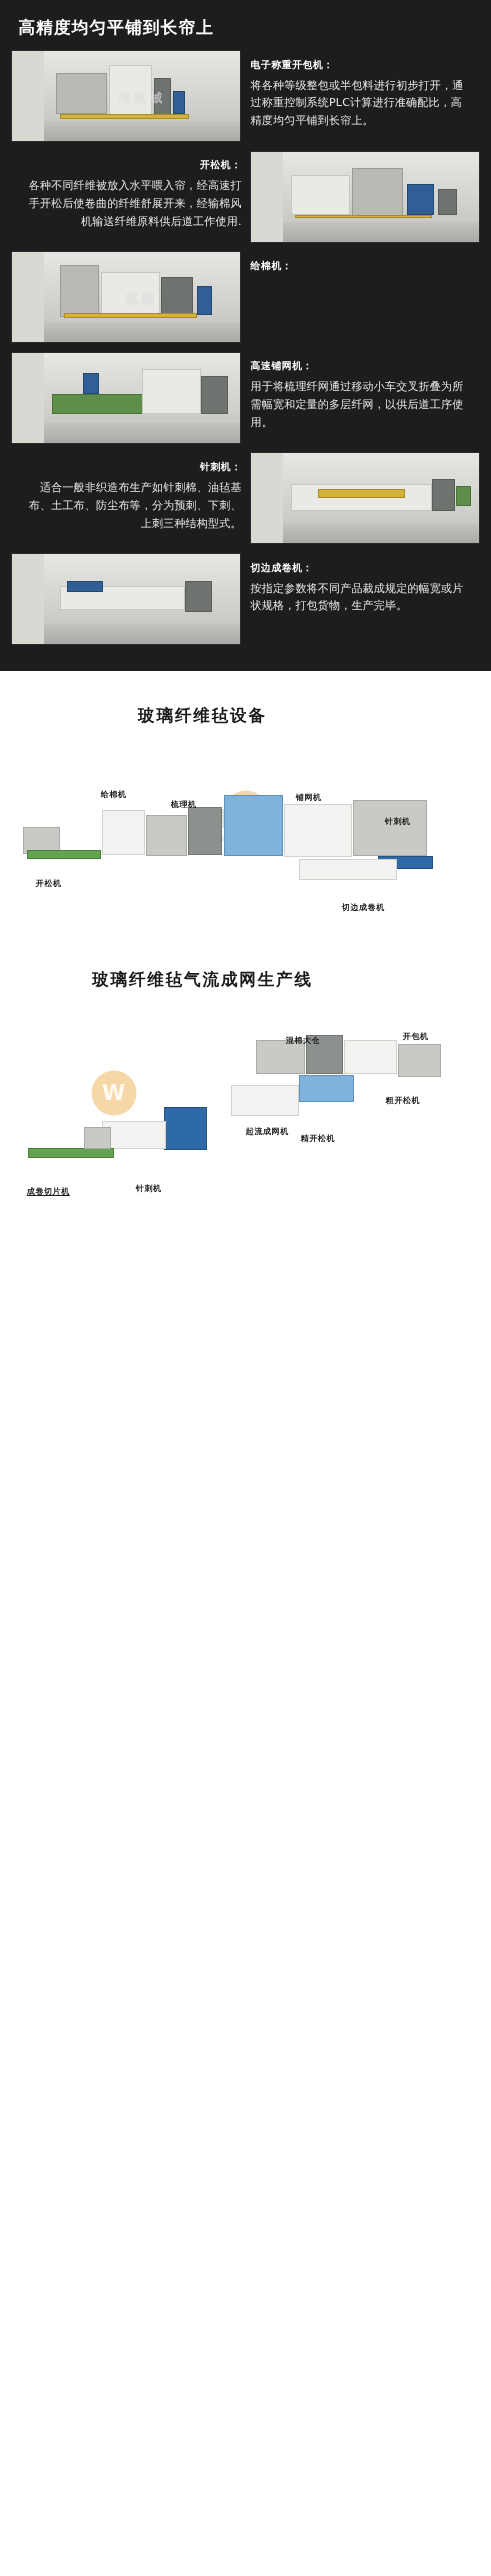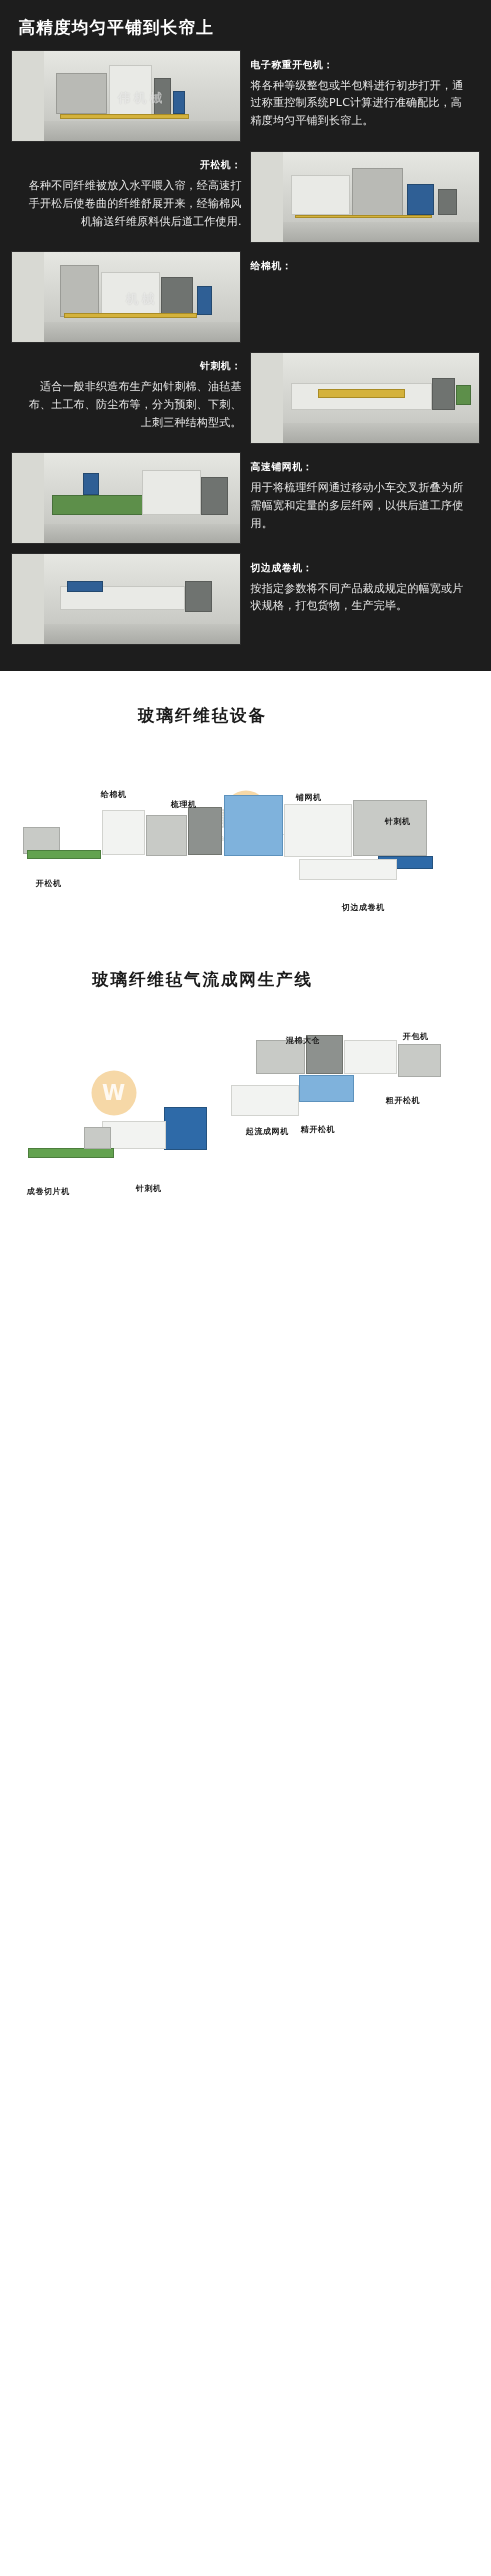--- a/index.html
+++ b/index.html
@@ -248,51 +248,51 @@
           <div class="mach-floor"></div>
           <div class="watermark">机械</div>
         </div>
       </div>
       <div class="flow-txt">
         <h3>给棉机：</h3>
       </div>
     </div>
 
 
+    <div class="flow-row">
+      <div class="flow-img">
+        <div class="machine">
+          <div class="mach-part mach-green" style="left:4%;top:46%;width:52%;height:22%;"></div>
+          <div class="mach-part mach-light" style="left:50%;top:18%;width:30%;height:50%;"></div>
+          <div class="mach-part mach-dark" style="left:80%;top:26%;width:14%;height:42%;"></div>
+          <div class="mach-part mach-blue" style="left:20%;top:22%;width:8%;height:24%;"></div>
+          <div class="mach-floor"></div>
+          <div class="watermark"></div>
+        </div>
+      </div>
+      <div class="flow-txt">
+        <h3>高速铺网机：</h3>
+        <p>用于将梳理纤网通过移动小车交叉折叠为所需幅宽和定量的多层纤网，以供后道工序使用。</p>
+      </div>
+    </div>
+
     <div class="flow-row reverse">
       <div class="flow-img">
         <div class="machine">
           <div class="mach-part mach-light" style="left:4%;top:34%;width:72%;height:30%;"></div>
           <div class="mach-part mach-yellow" style="left:18%;top:40%;width:44%;height:10%;"></div>
           <div class="mach-part mach-dark" style="left:76%;top:28%;width:12%;height:36%;"></div>
           <div class="mach-part mach-green" style="left:88%;top:36%;width:8%;height:22%;"></div>
           <div class="mach-floor"></div>
           <div class="watermark"></div>
         </div>
       </div>
       <div class="flow-txt">
         <h3>针刺机：</h3>
         <p>适合一般非织造布生产如针刺棉、油毡基布、土工布、防尘布等，分为预刺、下刺、上刺三种结构型式。</p>
-      </div>
-    </div>
-
-    <div class="flow-row">
-      <div class="flow-img">
-        <div class="machine">
-          <div class="mach-part mach-green" style="left:4%;top:46%;width:52%;height:22%;"></div>
-          <div class="mach-part mach-light" style="left:50%;top:18%;width:30%;height:50%;"></div>
-          <div class="mach-part mach-dark" style="left:80%;top:26%;width:14%;height:42%;"></div>
-          <div class="mach-part mach-blue" style="left:20%;top:22%;width:8%;height:24%;"></div>
-          <div class="mach-floor"></div>
-          <div class="watermark"></div>
-        </div>
-      </div>
-      <div class="flow-txt">
-        <h3>高速铺网机：</h3>
-        <p>用于将梳理纤网通过移动小车交叉折叠为所需幅宽和定量的多层纤网，以供后道工序使用。</p>
       </div>
     </div>
 
     <div class="flow-row">
       <div class="flow-img">
         <div class="machine">
           <div class="mach-part mach-light" style="left:8%;top:36%;width:64%;height:26%;"></div>
           <div class="mach-part mach-blue" style="left:12%;top:30%;width:18%;height:12%;"></div>
           <div class="mach-part mach-dark" style="left:72%;top:30%;width:14%;height:34%;"></div>
           <div class="mach-floor"></div>
@@ -354,21 +354,21 @@
       <div class="ls-part ls-lblue" style="left:289px;top:76px;width:55px;height:27px;"></div>
       <div class="ls-part ls-white" style="left:221px;top:86px;width:68px;height:31px;"></div>
       <div class="ls-part ls-blue" style="left:154px;top:108px;width:43px;height:43px;"></div>
       <div class="ls-part ls-white" style="left:92px;top:122px;width:64px;height:28px;"></div>
       <div class="ls-part ls-green" style="left:18.4px;top:149px;width:86px;height:9.8px;"></div>
       <div class="ls-part ls-grey" style="left:74px;top:128px;width:27px;height:22px;"></div>
 
       <div class="ls-label" style="left:276px;top:24.6px;">混棉大仓</div>
       <div class="ls-label" style="left:393px;top:21px;">开包机</div>
       <div class="ls-label" style="left:376px;top:85px;">粗开松机</div>
-      <div class="ls-label" style="left:291px;top:114px;font-family:Liberation Mono, monospace;">精开松机</div>
+      <div class="ls-label" style="left:291px;top:123px;font-family:Liberation Mono, monospace;">精开松机</div>
       <div class="ls-label" style="left:208px;top:116px;padding-left:28px;">起流成网机</div>
       <div class="ls-label" style="left:126px;top:173px;">针刺机</div>
-      <div class="ls-label" style="left:17px;top:176px;">成卷切片机</div>
+      <div class="ls-label" style="left:17px;top:176px;text-decoration:underline;">成卷切片机</div>
     </div>
   </div>
 
 </div>
 
 
 </body></html>

